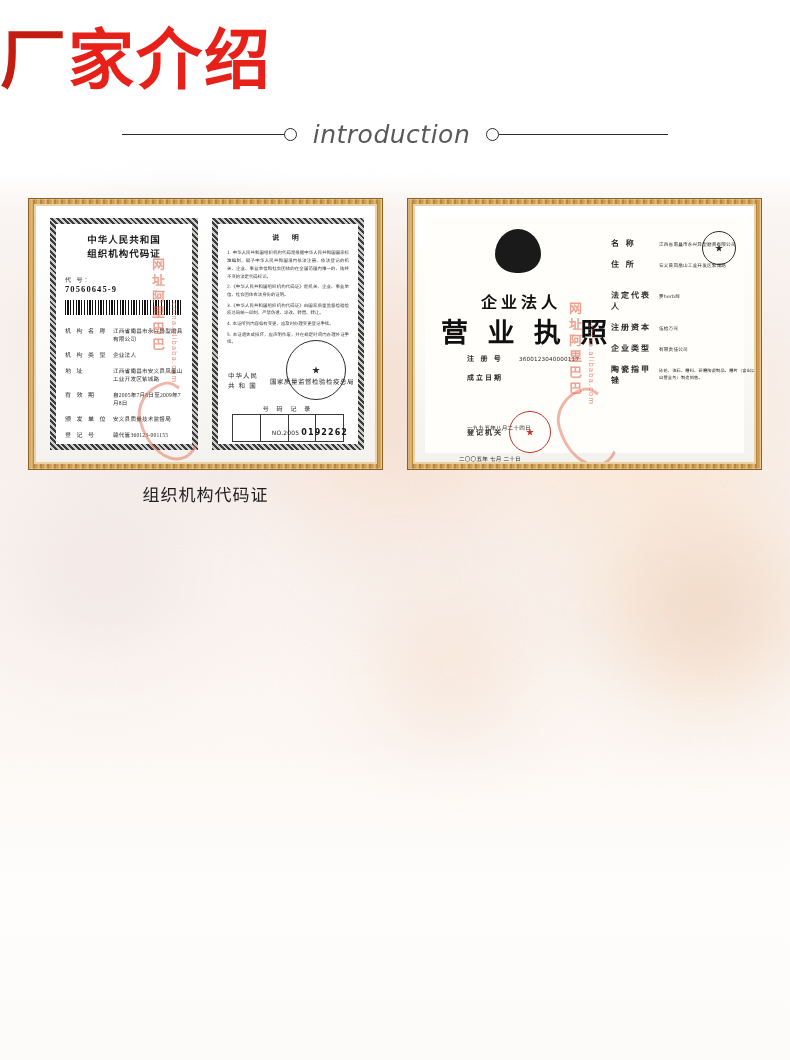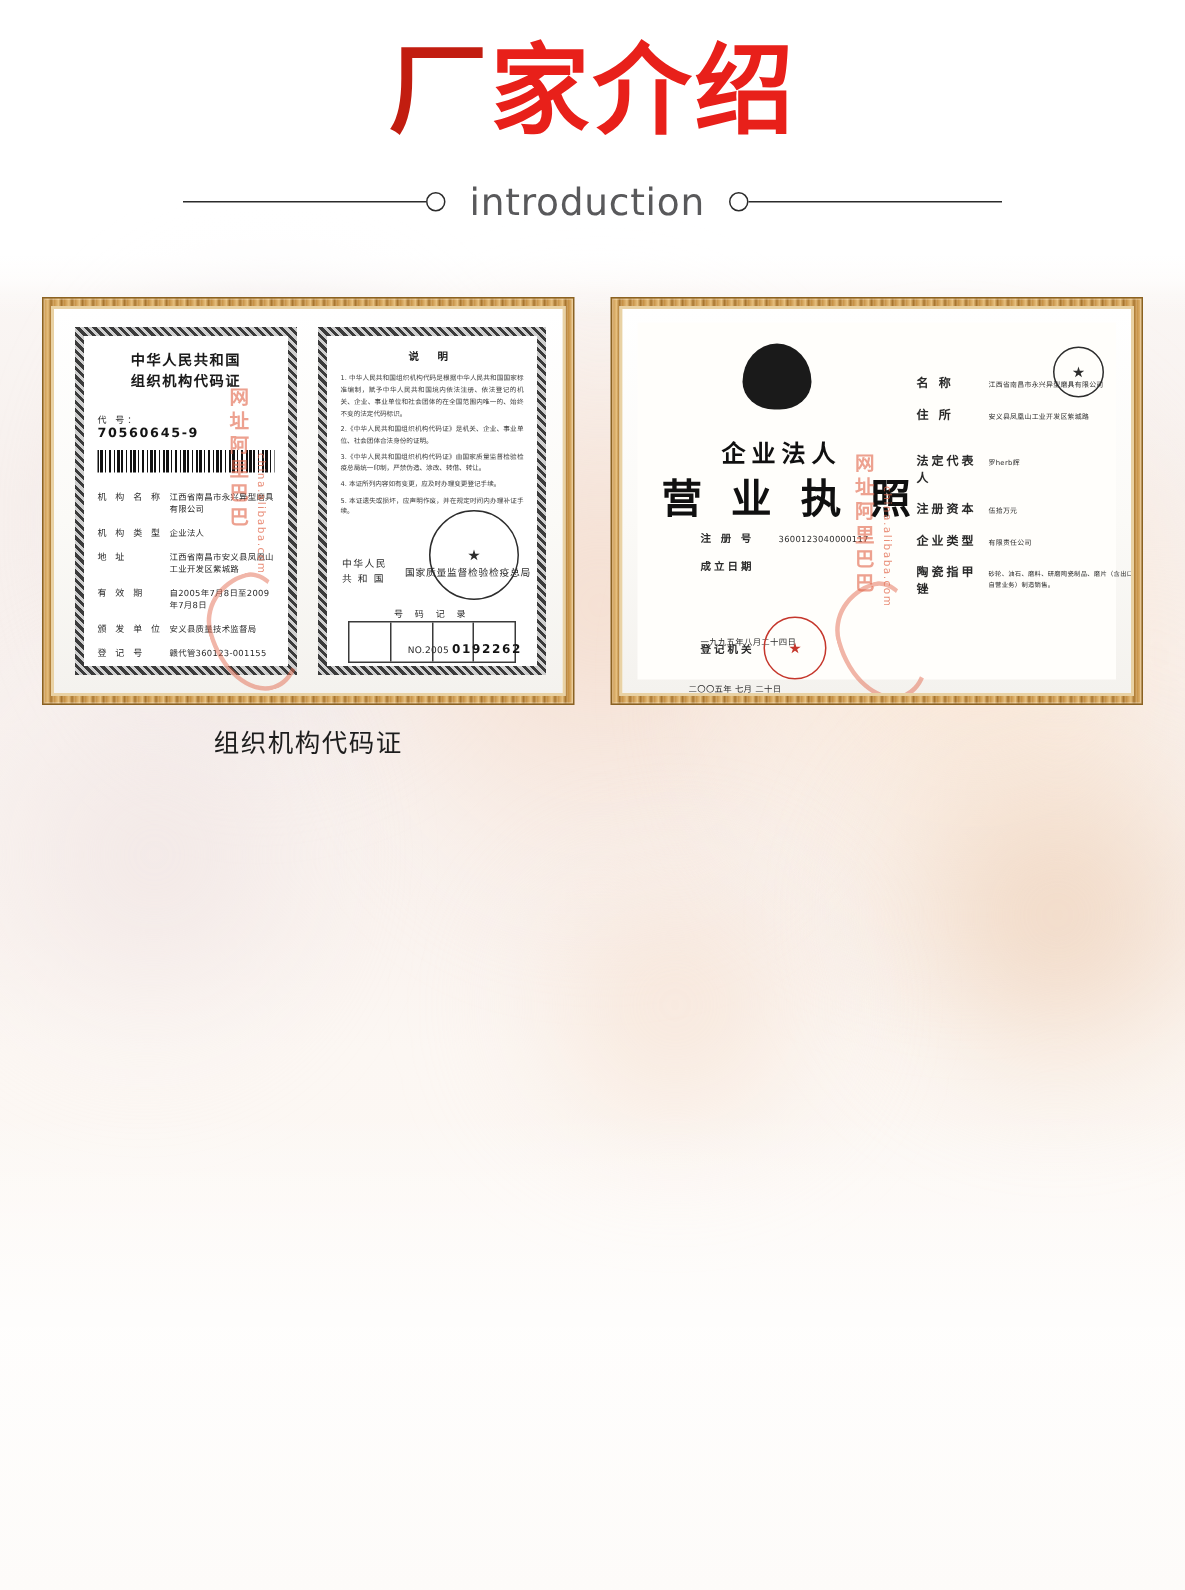--- a/index.html
+++ b/index.html
@@ -82,21 +82,20 @@
     position: absolute;
     left: 0; bottom: 0; right: 0; height: 320px;
     background: linear-gradient(180deg, rgba(255,255,255,0) 0%, rgba(255,255,255,0.75) 45%, #fdfbf9 100%);
   }
 
   
   .header {
     position: relative;
     z-index: 2;
     padding-top: 26px;
-    text-align: center;
   }
   .title-cn {
     font-family: "DejaVu Sans", "Liberation Sans", sans-serif;
     font-size: 66px;
     font-weight: bold;
     letter-spacing: 2px;
     line-height: 1.05;
     margin: 0;
     color: #e8201a;
     white-space: nowrap;
@@ -127,20 +126,21 @@
     background: #ffffff;
     flex: 0 0 auto;
   }
   .subtitle-en {
     font-family: "DejaVu Sans", "Liberation Sans", sans-serif;
     font-size: 25px;
     color: #59595b;
     letter-spacing: 0.5px;
     padding: 0 16px;
     white-space: nowrap;
+    font-style: italic;
   }
 
   
   .body-copy {
     position: relative;
     z-index: 2;
     margin: 0;
     padding: 30px 18px 0 18px;
   }
   .para {
@@ -378,21 +378,21 @@
   </div>
 
   <div class="certs">
 
     <div class="cert-block">
       <div class="cert-frame">
         <div class="frame-inner">
           <div class="scan">
 
             <div class="doc-panel doc-border" style="left:14px; top:12px; width:148px; height:232px;">
-              <div style="padding:10px 9px 0 9px;">
+              <div style="padding:10px 9px 0 9px;font-family:Liberation Serif, serif;">
                 <div class="doc-title">中华人民共和国</div>
                 <div class="doc-title">组织机构代码证</div>
 
                 <div style="display:flex; align-items:baseline; margin-top:13px;flex-direction:column;">
                   <span class="doc-label" style="flex:0 0 auto;">代        号：</span>
                   <span class="doc-code">70560645-9</span>
                 </div>
 
                 <div class="barcode" style="margin-top:6px;"></div>
 
@@ -488,21 +488,21 @@
                 <div class="doc-row" style="margin-bottom:9px;flex-direction:column;">
                   <span class="doc-label" style="flex:0 0 48px; font-size:7px; font-weight:bold;">成立日期</span>
                   <span class="doc-value">一九九五年八月二十四日</span>
                 </div>
               </div>
 
               <div class="doc-label" style="position:absolute; left:42px; top:212px; font-size:7px; font-weight:bold;">登记机关</div>
               <div class="seal red" style="left:84px; top:196px; width:42px; height:42px;"></div>
               <div class="doc-value" style="position:absolute; left:34px; top:240px;">二〇〇五年      七月       二十日</div>
 
-              <div style="position:absolute; left:186px; top:34px; width:145px;">
+              <div style="position:absolute; left:186px; top:22px; width:145px;">
                 <div class="doc-row" style="margin-bottom:10px;">
                   <span class="doc-label" style="flex:0 0 44px; font-size:8px; font-weight:bold;">名        称</span>
                   <span class="doc-value" style="font-size:4.6px;">江西省南昌市永兴异型磨具有限公司</span>
                 </div>
                 <div class="doc-row" style="margin-bottom:20px;">
                   <span class="doc-label" style="flex:0 0 44px; font-size:8px; font-weight:bold;">住        所</span>
                   <span class="doc-value" style="font-size:4.6px;">安义县凤凰山工业开发区紫城路</span>
                 </div>
                 <div class="doc-row" style="margin-bottom:10px;">
                   <span class="doc-label" style="flex:0 0 44px; font-size:8px; font-weight:bold;">法定代表人</span>

